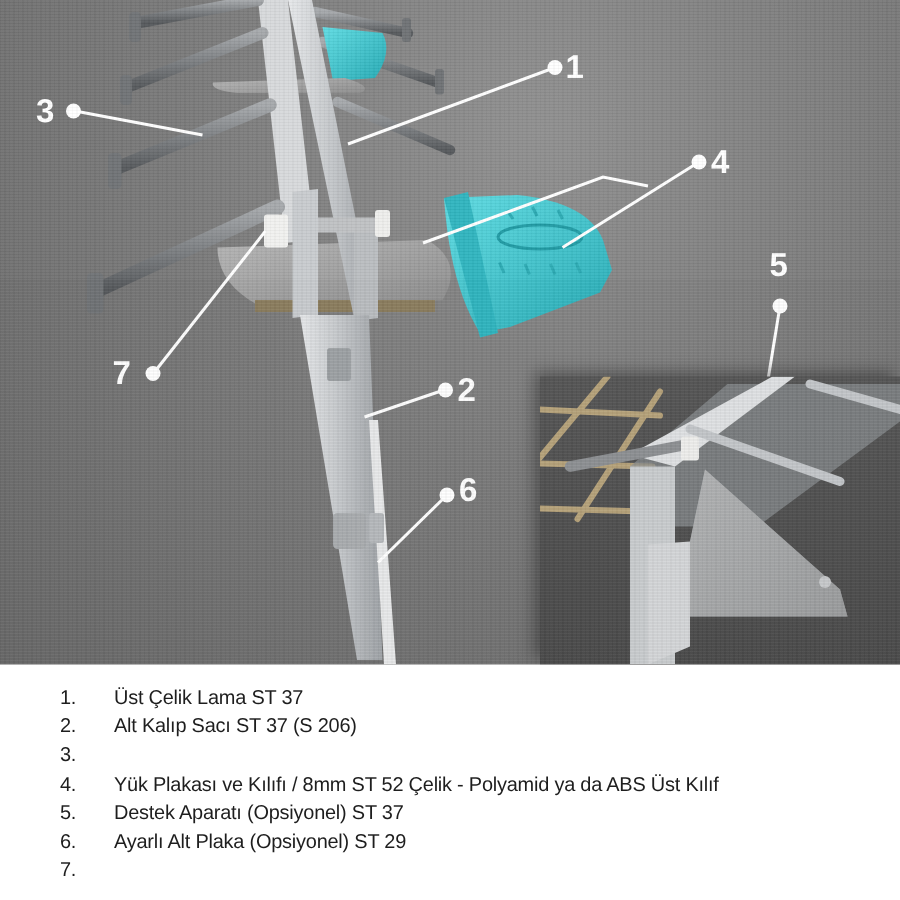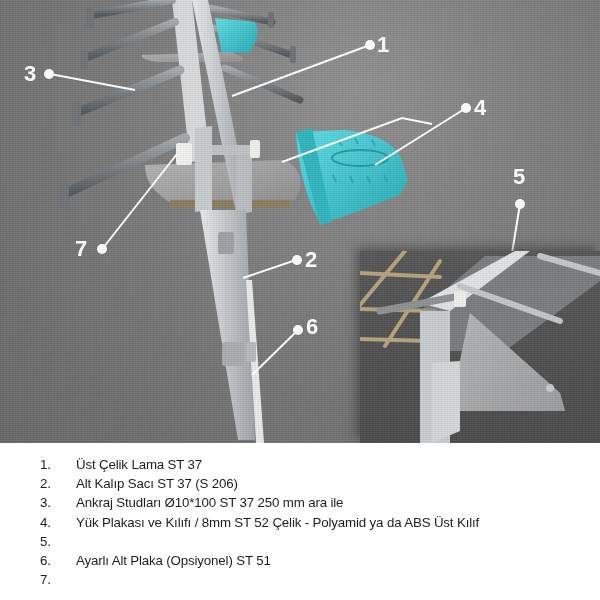--- a/index.html
+++ b/index.html
@@ -188,29 +188,29 @@
   <li>
       <span class="num">1.</span>
       <span>Üst Çelik Lama ST 37</span>
     </li>
   <li>
       <span class="num">2.</span>
       <span>Alt Kalıp Sacı ST 37 (S 206)</span>
     </li>
   <li>
       <span class="num">3.</span>
-      <span>Ankraj Studları Ø10*100 ST 37 250 mm ara ile</span>
     </li>
   <li>
       <span class="num">4.</span>
       <span>Yük Plakası ve Kılıfı / 8mm ST 52 Çelik - Polyamid ya da ABS Üst Kılıf</span>
     </li>
   <li>
       <span class="num">5.</span>
+      <span>Destek Aparatı (Opsiyonel) ST 37</span>
     </li>
   <li>
       <span class="num">6.</span>
-      <span>Ayarlı Alt Plaka (Opsiyonel) ST 51</span>
+      <span>Ayarlı Alt Plaka (Opsiyonel) ST 29</span>
     </li>
   <li>
       <span class="num">7.</span>
     </li>
 </ol>
 
 </body></html>

